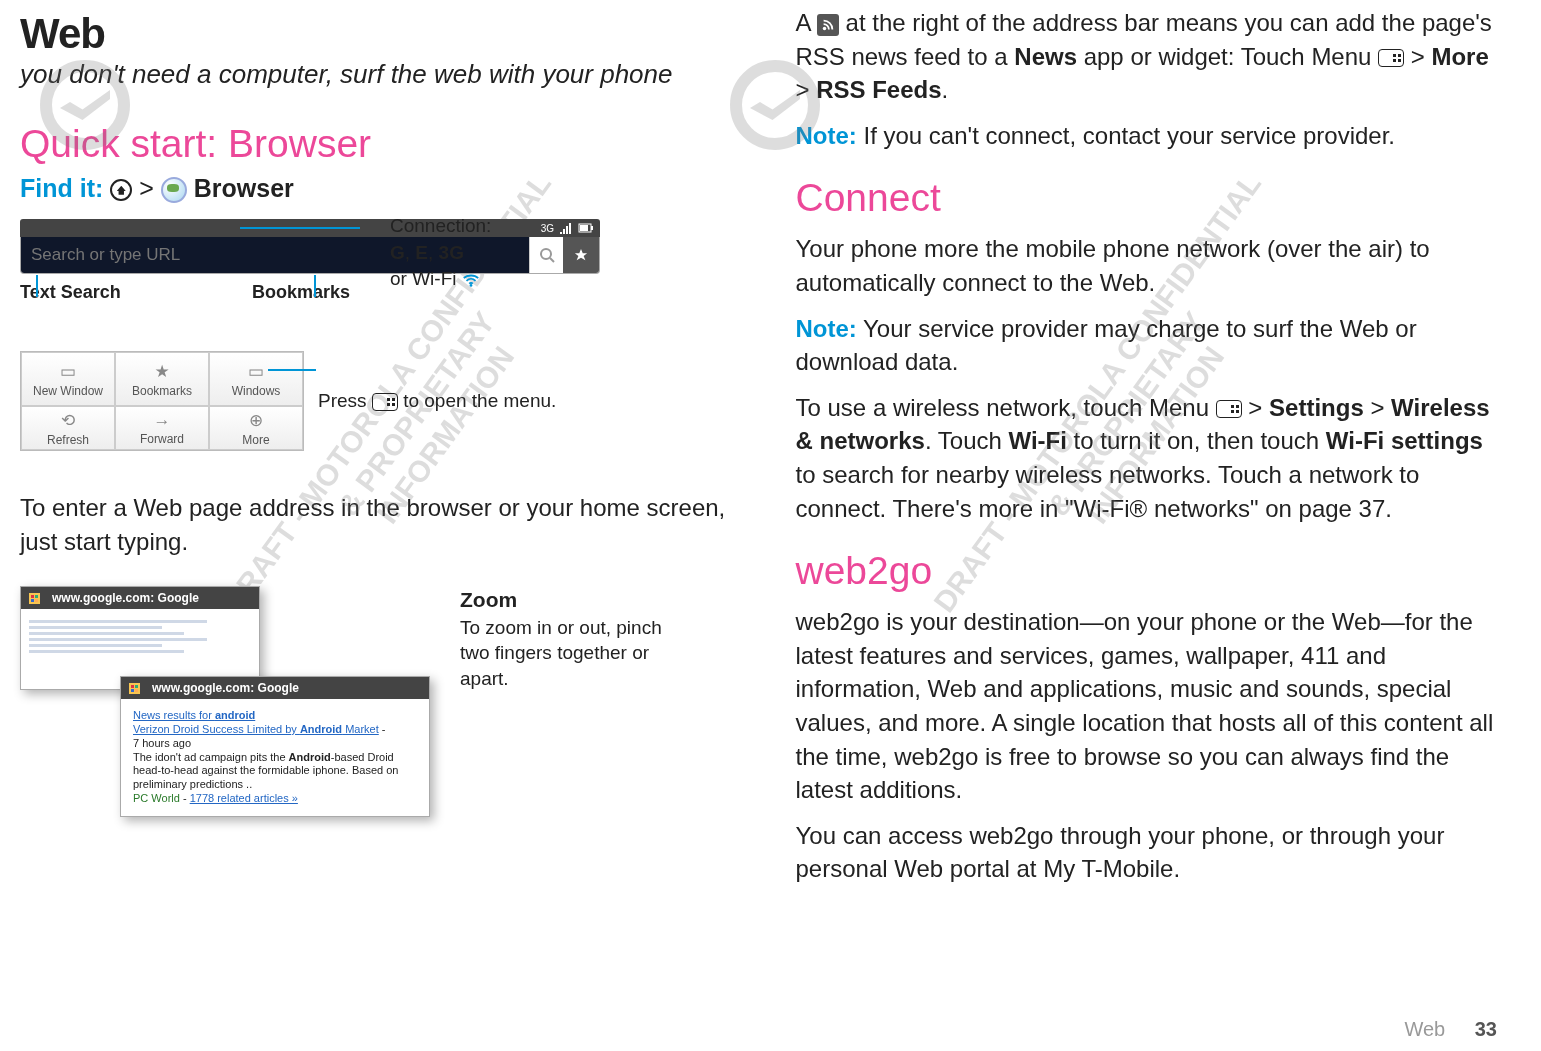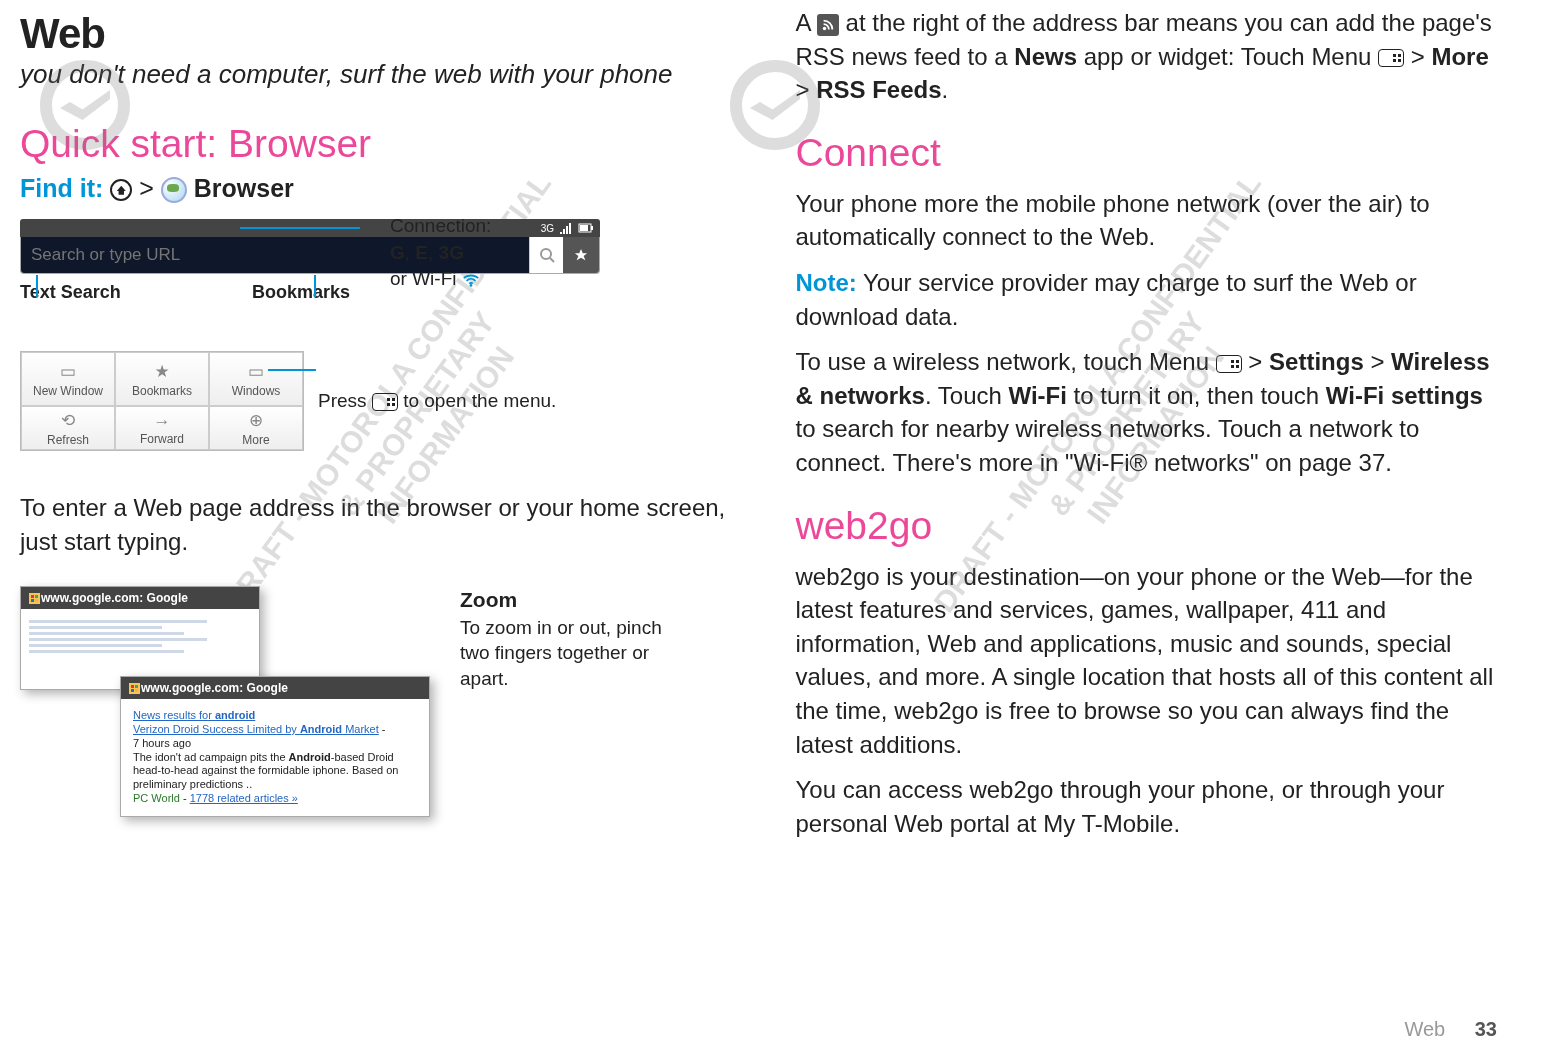--- a/index.html
+++ b/index.html
@@ -235,21 +235,21 @@
   }
   .bw1 { width:240px; }
   .bw2 { width:310px; position:absolute; top:90px; left:100px; z-index:2;}
   .ill3-wrap{ position:relative; width:420px; height:280px;}
   .bw-title {
     background:#444;
     color:#fff;
     padding:4px 8px;
     font-weight:bold;
     font-size:12px;
-    display:flex;align-items:center;gap:1px;
+    display:flex;align-items:center;gap:12px;
   }
   .bw-body {
     background:#fff;
     padding:8px;
     min-height:80px;
   }
   .fake-line{height:3px;background:#cfd8e6;margin:3px 6px 3px 0;}
   .fake-line.w1{width:80%;}
   .fake-line.w2{width:60%;}
   .fake-line.w3{width:70%;}
@@ -503,20 +503,23 @@
         </span><span> at the right of the address bar means you can add the page's RSS news feed to a </span><span class="bold">News</span><span> app or widget: Touch Menu </span><span class="menukey">
           <span class="dots">
             <span></span>
             <span></span>
             <span></span>
             <span></span>
           </span>
         </span><span> &gt; </span><span class="bold">More</span><span> &gt; </span><span class="bold">RSS Feeds</span><span>.</span>
     </div>
 
+    <div class="para">
+      <span class="note">Note:</span><span> If you can't connect, contact your service provider.</span>
+    </div>
 
     <div class="section-title">Connect</div>
     <div class="para">Your phone more the mobile phone network (over the air) to automatically connect to the Web.</div>
     <div class="para">
       <span class="note">Note:</span><span> Your service provider may charge to surf the Web or download data.</span>
     </div>
     <div class="para">
       <span>To use a wireless network, touch Menu </span><span class="menukey">
           <span class="dots">
             <span></span>

